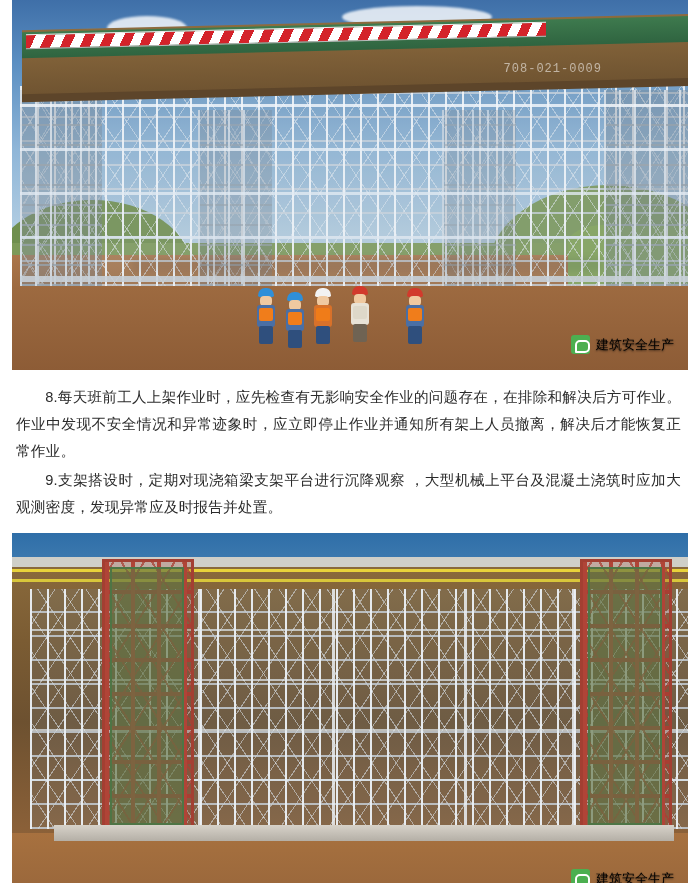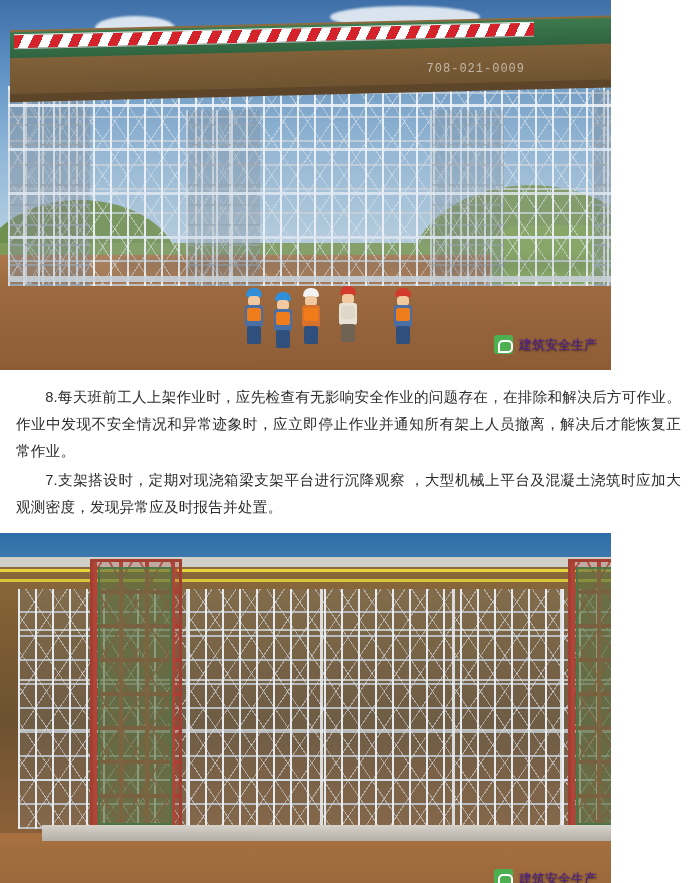--- a/index.html
+++ b/index.html
@@ -16,22 +16,23 @@
   .page {
     position: relative;
     width: 697px;
     height: 883px;
     background: #ffffff;
   }
 
   
   .illus {
     position: relative;
-    width: 611px;
+    width: 676px;
     overflow: hidden;
+    margin-left: 12px;
   }
   .illus-1 { height: 370px; }
   .illus-2 { height: 383px; }
 
   
   .sky1 {
     position: absolute; left: 0; top: 0; width: 697px; height: 250px;
     background: linear-gradient(#3f6fa8 0%, #5b8fc2 25%, #8fb6d8 60%, #b9d2e4 100%);
   }
   .cloud {
@@ -138,21 +139,21 @@
     position: absolute; left: 4px; top: 38px; width: 14px; height: 18px;
     background: #2f4f7d; border-radius: 2px;
   }
 
   
   .wm {
     position: absolute;
     display: flex;
     align-items: center;
     gap: 6px;
-    color: #4c1d95;
+    color: #000000;
     font-size: 13px;
     text-shadow: 0 1px 2px rgba(0,0,0,.65);
     font-family: "Liberation Sans", sans-serif;
   }
   .wm-logo {
     width: 19px; height: 19px;
     border-radius: 3px;
     background: #4caf50;
     position: relative;
     flex: 0 0 auto;
@@ -307,21 +308,21 @@
     </div>
 
     <div class="wm" style="right:14px;bottom:16px;">
       <span class="wm-logo"></span>
       <span>建筑安全生产</span>
     </div>
   </div>
 
   <div class="textblock">
     <p>8.每天班前工人上架作业时，应先检查有无影响安全作业的问题存在，在排除和解决后方可作业。作业中发现不安全情况和异常迹象时，应立即停止作业并通知所有架上人员撤离，解决后才能恢复正常作业。</p>
-    <p>7.支架搭设时，定期对现浇箱梁支架平台进行沉降观察 ，大型机械上平台及混凝土浇筑时应加大观测密度，发现异常应及时报告并处置。</p>
+    <p>9.支架搭设时，定期对现浇箱梁支架平台进行沉降观察 ，大型机械上平台及混凝土浇筑时应加大观测密度，发现异常应及时报告并处置。</p>
   </div>
 
   <div class="illus illus-2">
 
     <div class="sky2"></div>
     <div class="ground2"></div>
     <div class="ground2-floor"></div>
     <div class="topbeam2"></div>
 
     <div class="yellowrail" style="left:0;top:36px;width:697px;"></div>

